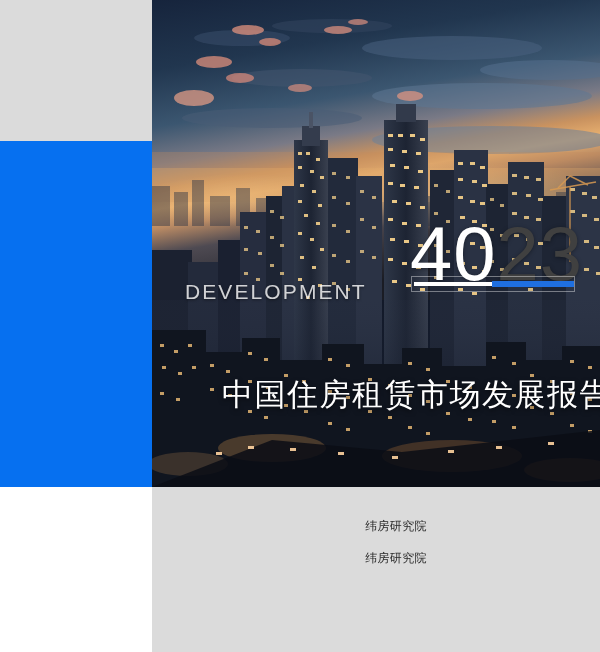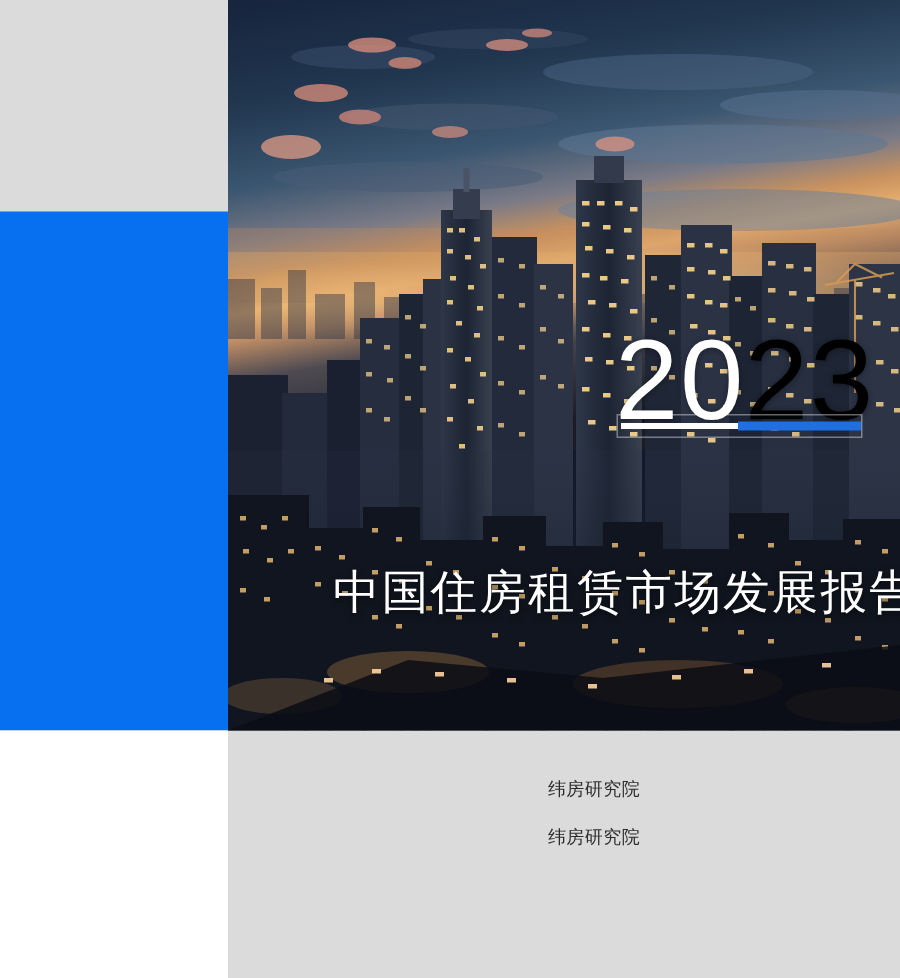--- a/index.html
+++ b/index.html
@@ -61,21 +61,21 @@
     left: 410px; top: 216px;
     font-size: 76px;
     font-weight: 400;
     letter-spacing: 1px;
     line-height: 1;
     font-family: "Liberation Sans", "DejaVu Sans", sans-serif;
     white-space: nowrap;
     text-shadow: 0 1px 4px rgba(0,0,0,0.35);
   }
   .year .y-white { color: #ffffff; }
-  .year .y-blue  { color: #000000; }
+  .year .y-blue  { color: #404040; }
 
   .rule-wrap {
     position: absolute;
     left: 411px; top: 276px;
     width: 164px; height: 16px;
     border: 1px solid rgba(255,255,255,0.40);
     box-sizing: border-box;
   }
   .rule-white {
     position: absolute;
@@ -507,28 +507,29 @@
       <g stroke="#d89a52" stroke-width="1.4" fill="none" opacity="0.85">
         <line x1="418" y1="186" x2="418" y2="262"></line>
         <line x1="398" y1="190" x2="444" y2="182"></line>
         <line x1="418" y1="176" x2="406" y2="188"></line>
         <line x1="418" y1="176" x2="436" y2="185"></line>
       </g>
     </svg>
   </div>
 
   <div class="year">
-    <span class="y-white">20</span><span class="y-blue">23</span>
+    <span class="y-white">40</span><span class="y-blue">23</span>
   </div>
 
   <div class="rule-wrap">
     <div class="rule-white"></div>
     <div class="rule-blue"></div>
   </div>
 
+  <div class="eyebrow">DEVELOPMENT</div>
   <div class="cn-title">中国住房租赁市场发展报告</div>
 
   <div class="credits">
     <div class="credit-line">纬房研究院</div>
     <div class="credit-line">纬房研究院</div>
   </div>
 
 </div>
 
 </body></html>

